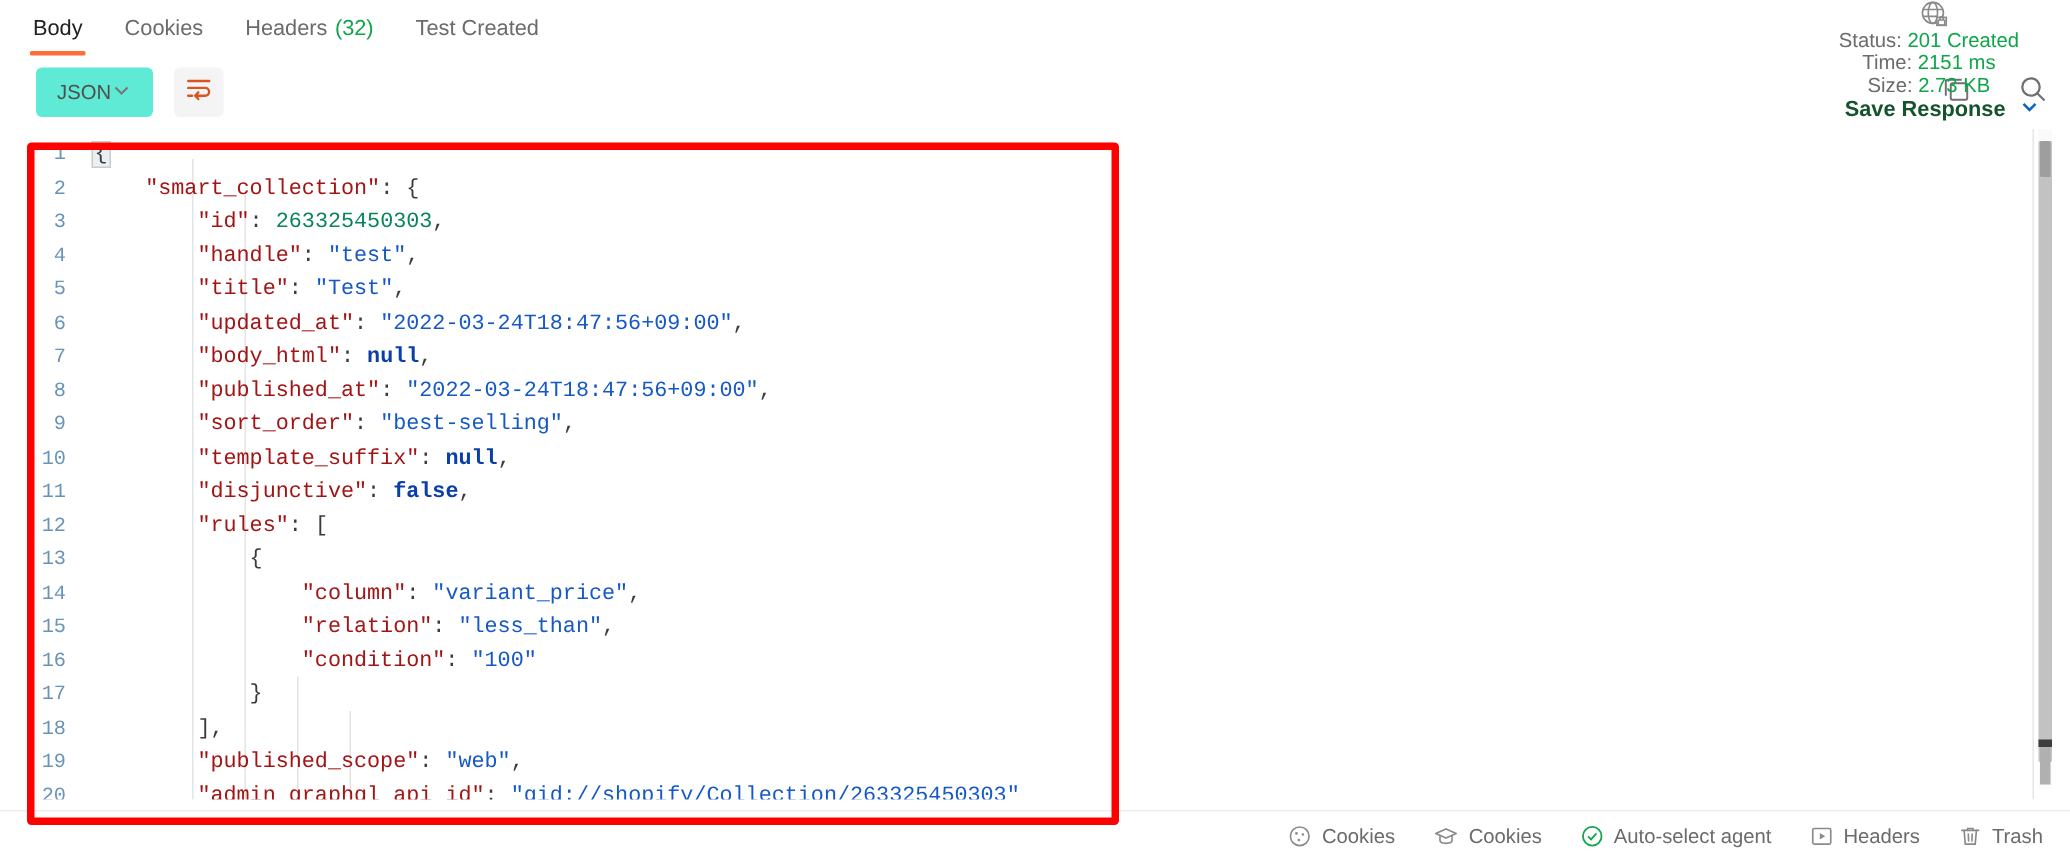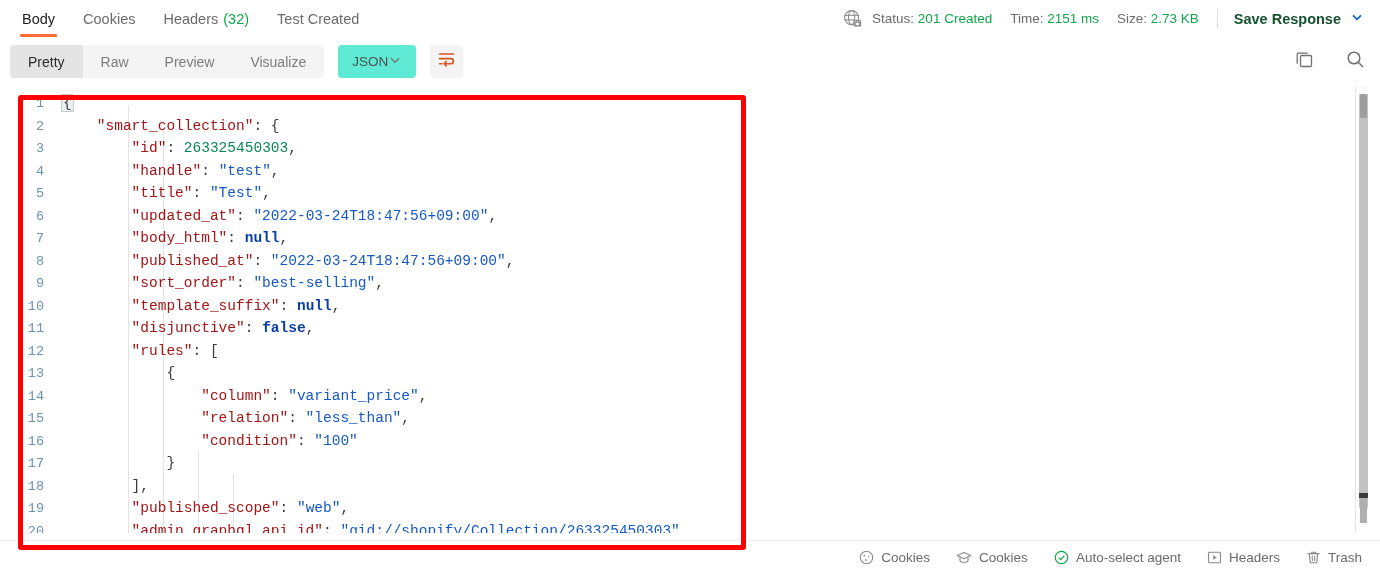--- a/index.html
+++ b/index.html
@@ -37,20 +37,21 @@
   }
   .tab-count { color: #10a54a; margin-left: 5px; }
 
   .resp-meta {
     margin-left: auto;
     display: flex; align-items: center;
     gap: 0;
     font-size: 13.5px;
     color: #6b6b6b;
     padding-right: 2px;
+    flex-direction: column;
   }
   .meta-icon { display: flex; align-items: center; margin-right: 10px; color: #8a8a8a; }
   .meta-item { margin-right: 18px; white-space: nowrap; }
   .meta-item .val { color: #10a54a; }
   .meta-sep { width: 1px; height: 20px; background: #e0e0e0; margin: 0 16px 0 0; }
   .save-response {
     display: flex; align-items: center; gap: 9px;
     color: #14532d; font-weight: bold; font-size: 14.5px;
     cursor: pointer; white-space: nowrap;
   }
@@ -246,34 +247,20 @@
       <span>
         <svg width="14" height="14" viewBox="0 0 14 14" fill="none" stroke="#0b64c8" stroke-width="1.7">
           <path d="M3 5.3l4 4 4-4"></path>
         </svg>
       </span>
     </span>
   </div>
 </div>
 
 <div class="fmt-bar">
-  <div class="seg-group">
-    <div class="seg active">
-      <span>Pretty</span>
-    </div>
-    <div class="seg">
-      <span>Raw</span>
-    </div>
-    <div class="seg">
-      <span>Preview</span>
-    </div>
-    <div class="seg">
-      <span>Visualize</span>
-    </div>
-  </div>
 
   <div class="pill">
     <span>JSON</span>
     <span>
       <svg width="14" height="14" viewBox="0 0 14 14" fill="none" stroke="#777" stroke-width="1.4">
         <path d="M3 5.3l4 4 4-4"></path>
       </svg>
     </span>
   </div>
 

